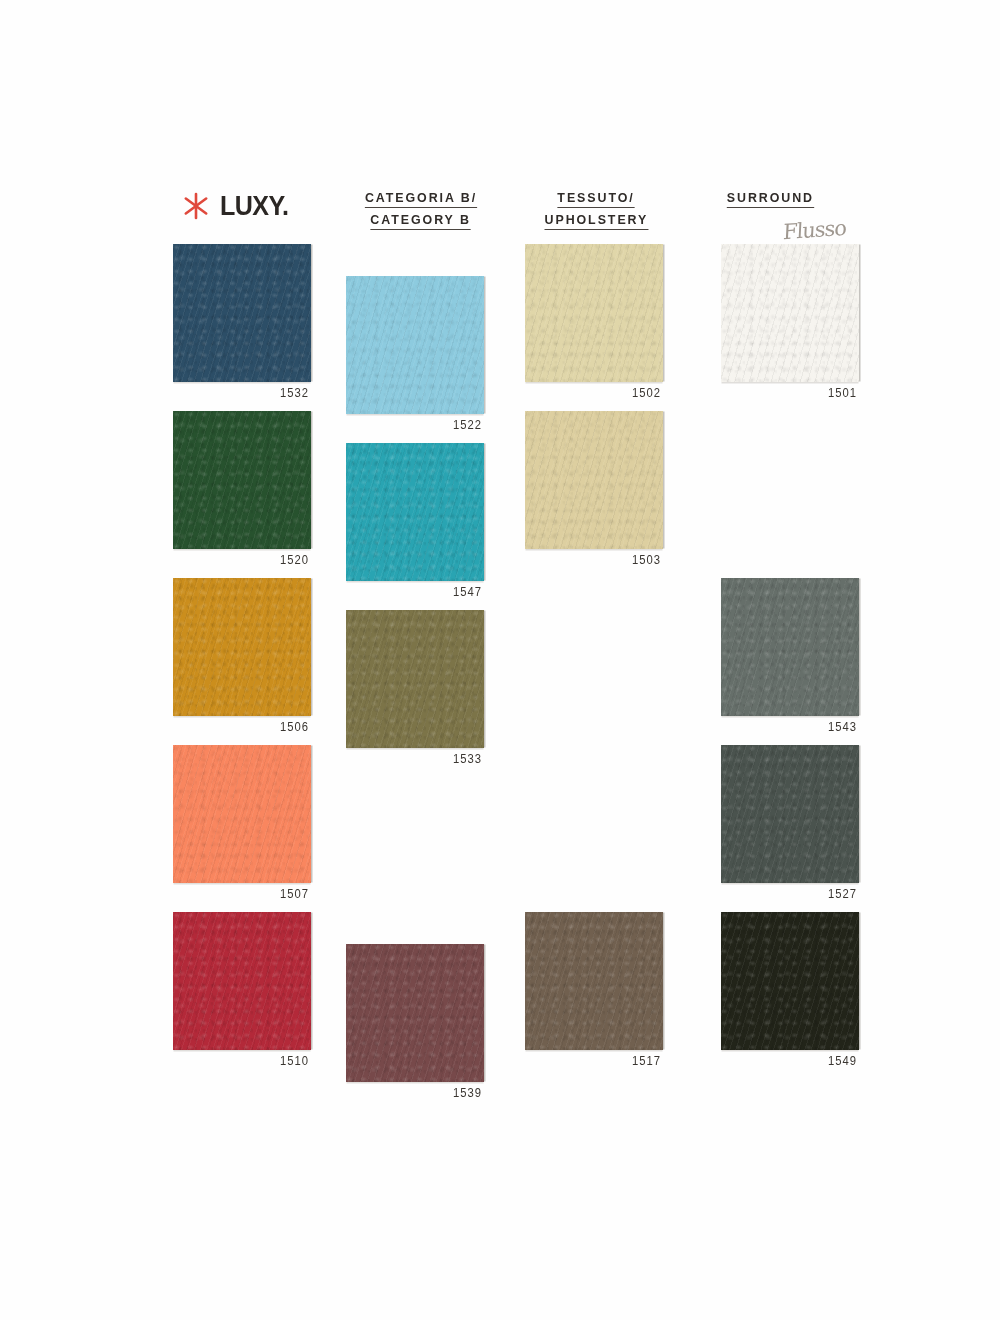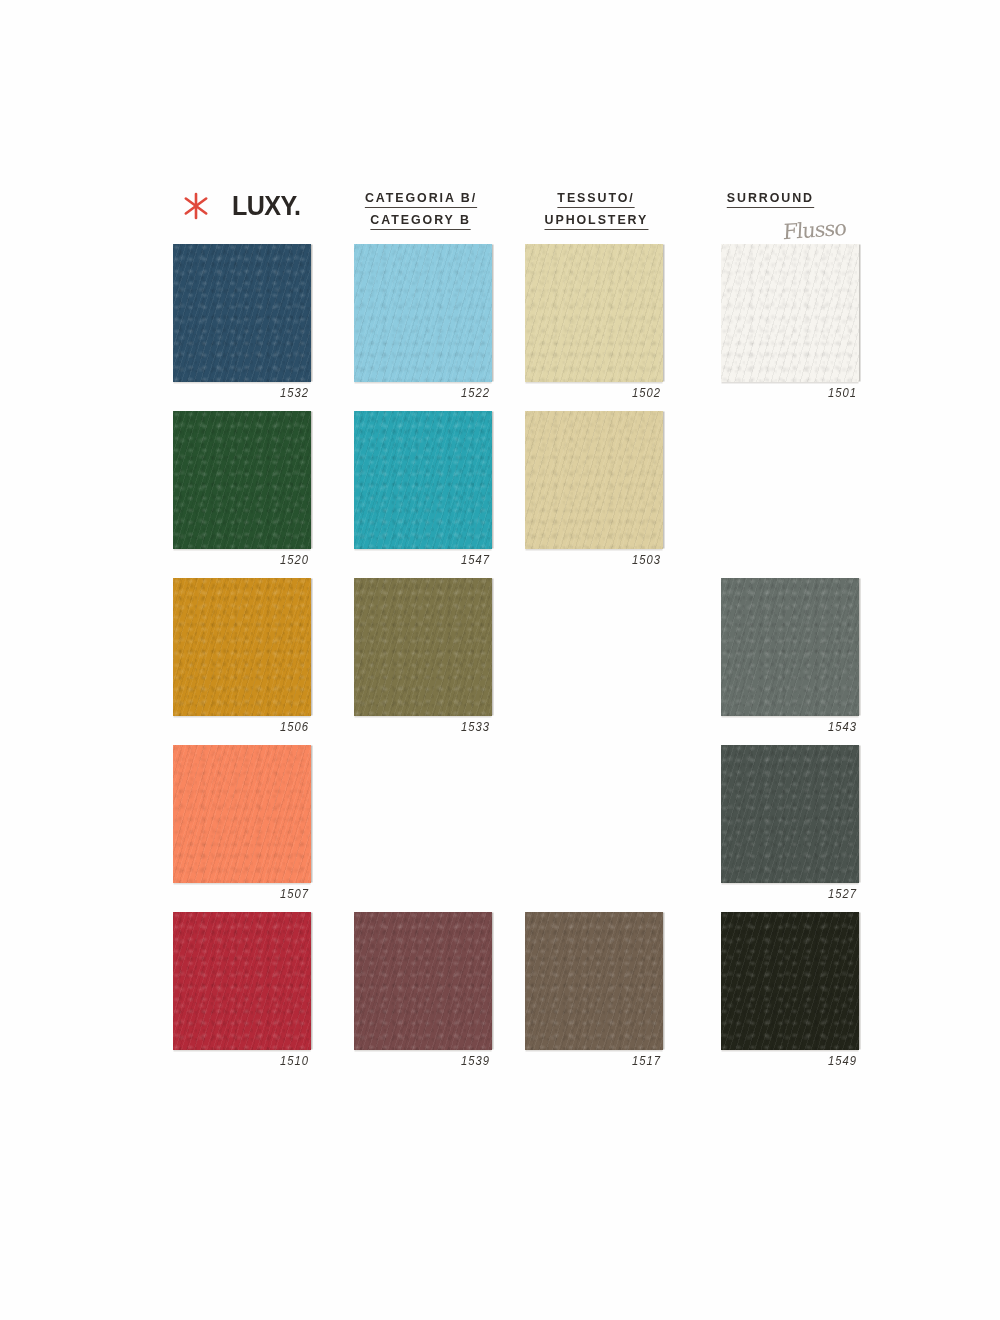--- a/index.html
+++ b/index.html
@@ -61,21 +61,21 @@
   }
   .header-line.l2 { margin-top: 3px; }
 
   
   .brand {
     position: absolute;
     left: 8px;
     top: 1px;
     display: flex;
     align-items: center;
-    gap: 21px;
+    gap: 9px;
     height: 34px;
   }
   .brand-star {
     width: 30px;
     height: 30px;
     position: relative;
     flex: 0 0 auto;
   }
   .brand-star svg { display: block; }
   .brand-word {
@@ -102,33 +102,32 @@
     opacity: .82;
     white-space: nowrap;
   }
 
   
   .grid {
     position: absolute;
     left: 173px;
     top: 244px;
     width: 662px;
-    font-style: italic;
   }
   .grid-row {
     position: relative;
     height: 167px;
   }
   .cell {
     position: absolute;
     top: 0;
     width: 148px;
   }
   .cell.c0 { left: 0px; }
-  .cell.c1 { left: 181px; }
+  .cell.c1 { left: 173px; margin-top: 32px; }
   .cell.c2 { left: 352px; }
   .cell.c3 { left: 548px; }
 
   .swatch {
     position: relative;
     width: 138px;
     height: 138px;
     box-sizing: border-box;
     
     background-repeat: repeat;

